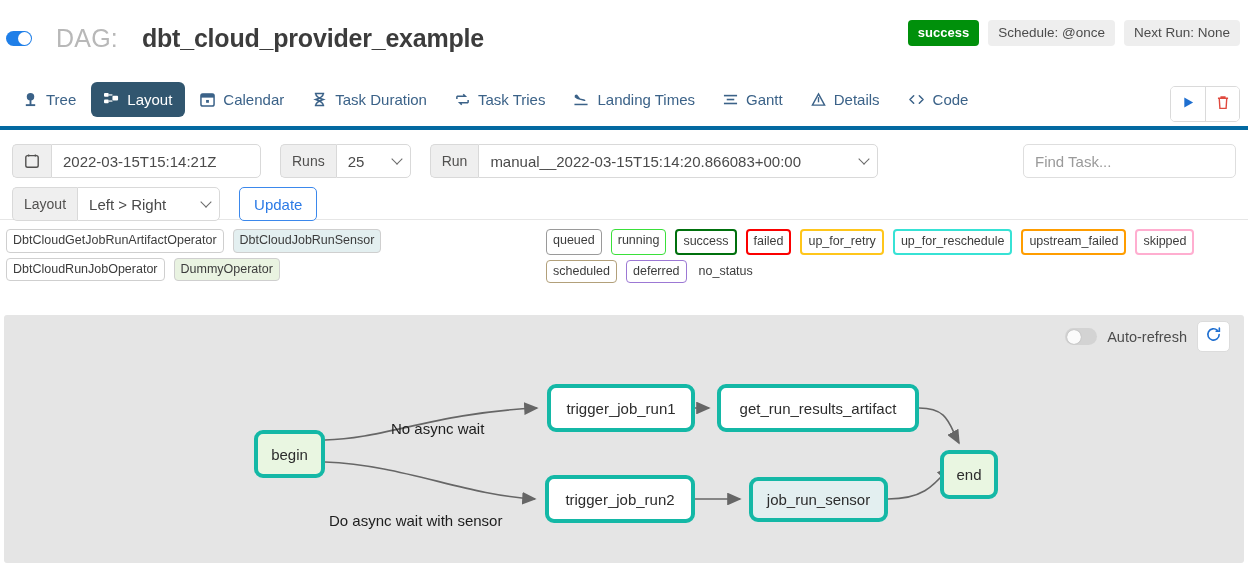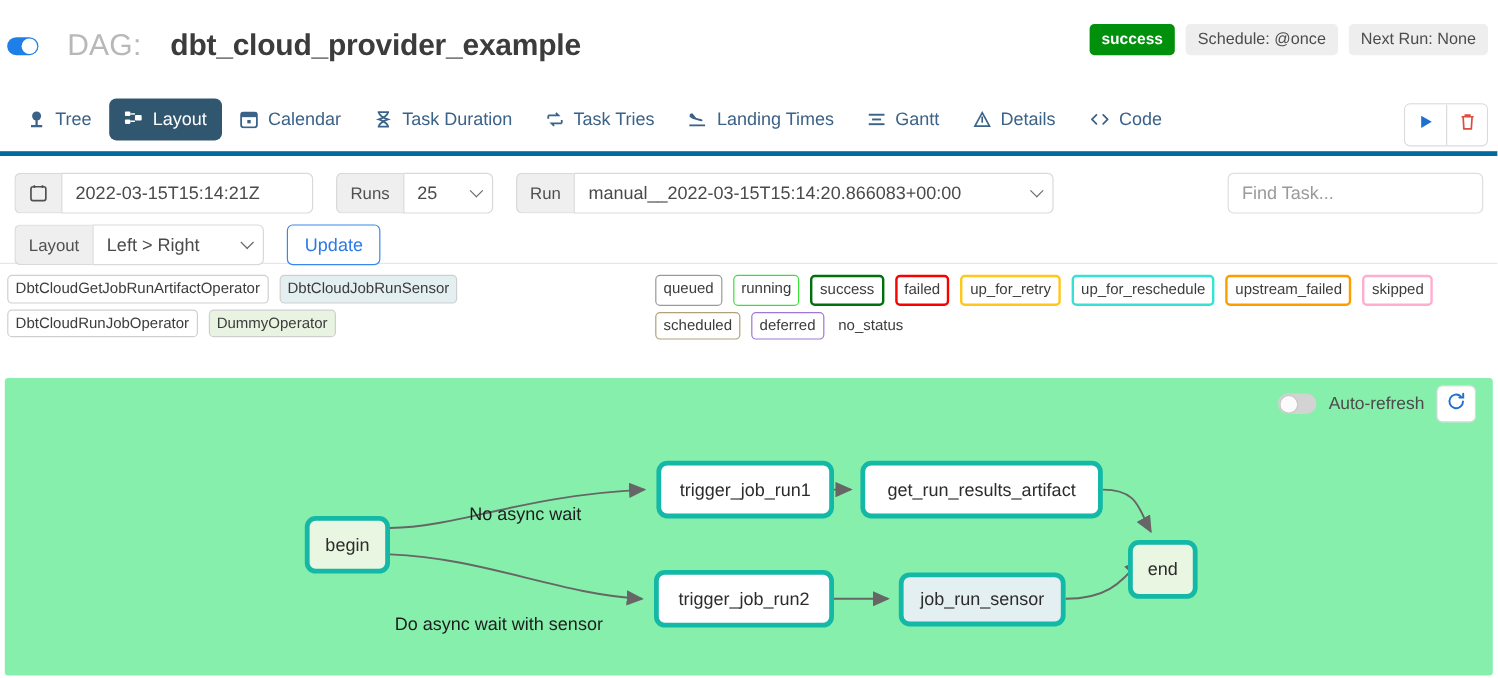--- a/index.html
+++ b/index.html
@@ -123,21 +123,21 @@
   .pill {
     font-size: 12.5px; line-height: 1; padding: 4px 6px 5px;
     border: 1px solid #cfcfcf; border-radius: 4px; background: #fff; color: #3c3c3c;
     white-space: nowrap;
   }
   .pill.noborder { border-color: transparent; background: transparent; padding-left: 2px; }
 
   
   .graph-panel {
     position: absolute; left: 4px; top: 315px; width: 1240px; height: 248px;
-    background: #86efac; border-radius: 3px; overflow: hidden;
+    background: #e5e5e5; border-radius: 3px; overflow: hidden;
   }
   .graph-toolbar {
     position: absolute; right: 14px; top: 6px;
     display: flex; align-items: center; gap: 10px;
   }
   .switch {
     width: 32px; height: 17px; border-radius: 9px; background: #d3d3d3;
     position: relative; cursor: pointer; flex: none;
   }
   .switch::after {

